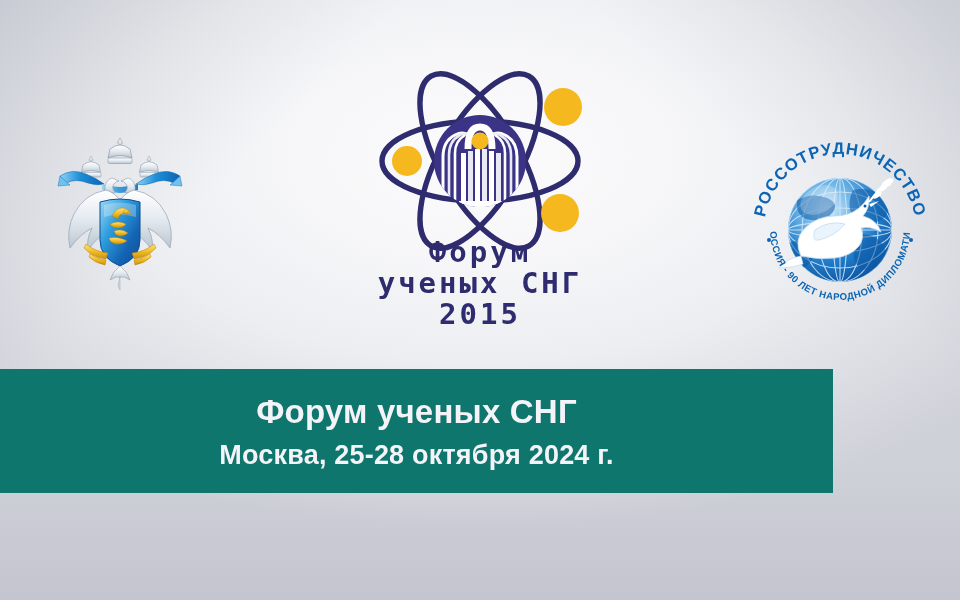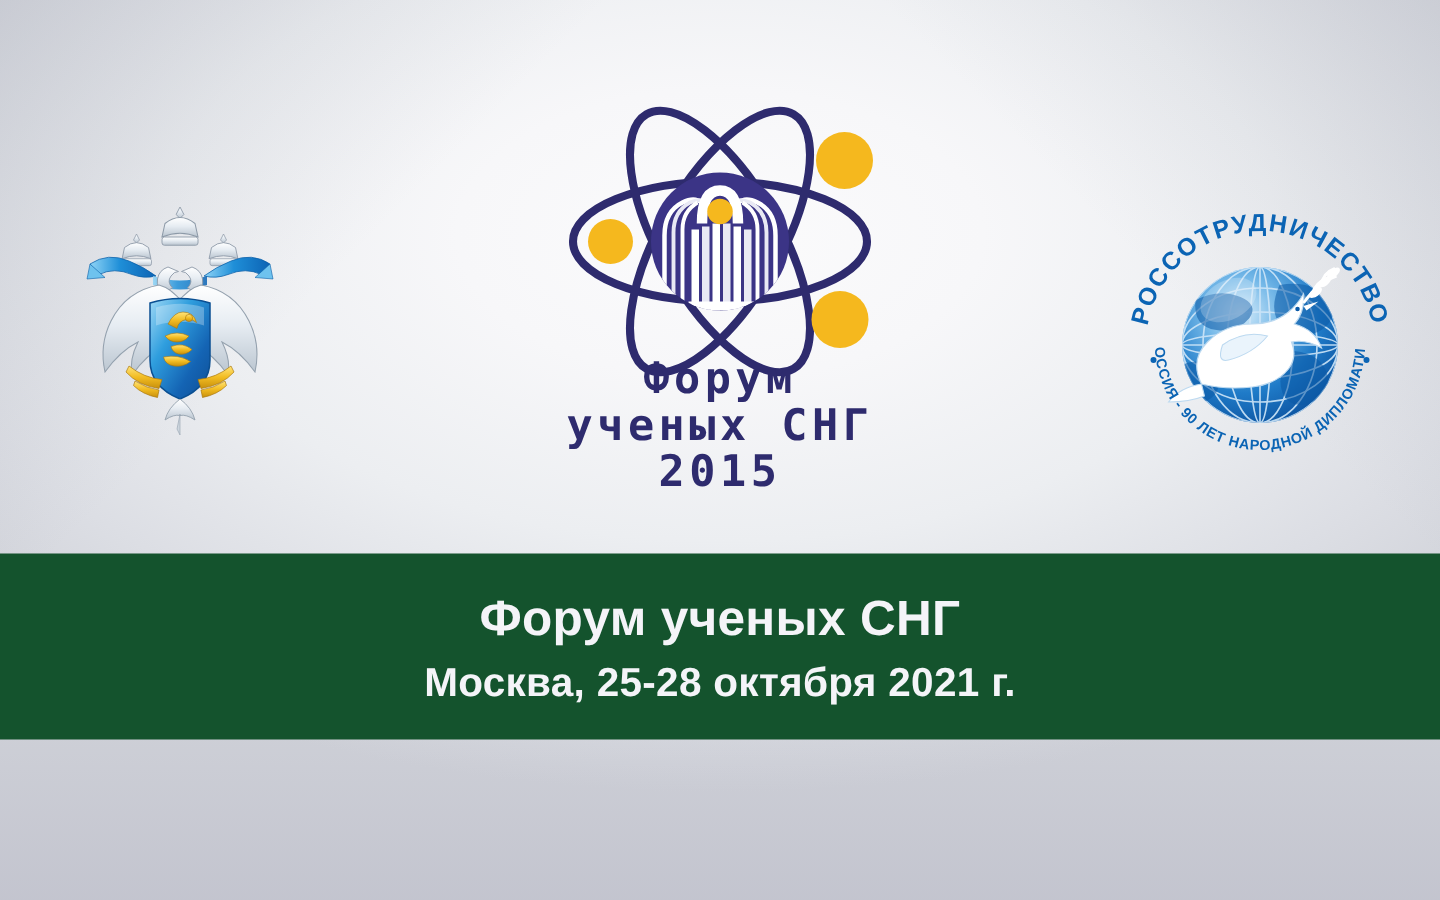--- a/index.html
+++ b/index.html
@@ -59,23 +59,23 @@
   
   .slot-rossotr  { left: 745px; top: 138px; width: 190px; height: 180px; }
 
   .logo-slot svg { display: block; width: 100%; height: 100%; }
 
   
   .banner {
     position: absolute;
     left: 0;
     top: 369px;
-    width: 960px;
+    width: 833px;
     height: 124px;
-    background: #14532d;
+    background: #0f766e;
     display: flex;
     flex-direction: column;
     align-items: center;
     justify-content: center;
     box-sizing: border-box;
     padding-top: 2px;
   }
   .banner-title {
     color: #f4f4f8;
     font-family: "Liberation Sans", sans-serif;
@@ -327,16 +327,16 @@
 
         <circle cx="24" cy="102" r="2" fill="#0b64b4"></circle>
         <circle cx="166" cy="102" r="2" fill="#0b64b4"></circle>
       </svg>
     </div>
 
   </div>
 
   <div class="banner">
     <div class="banner-title">Форум ученых СНГ</div>
-    <div class="banner-subtitle">Москва, 25-28 октября 2021 г.</div>
+    <div class="banner-subtitle">Москва, 25-28 октября 2024 г.</div>
   </div>
 
 </div>
 
 </body></html>

